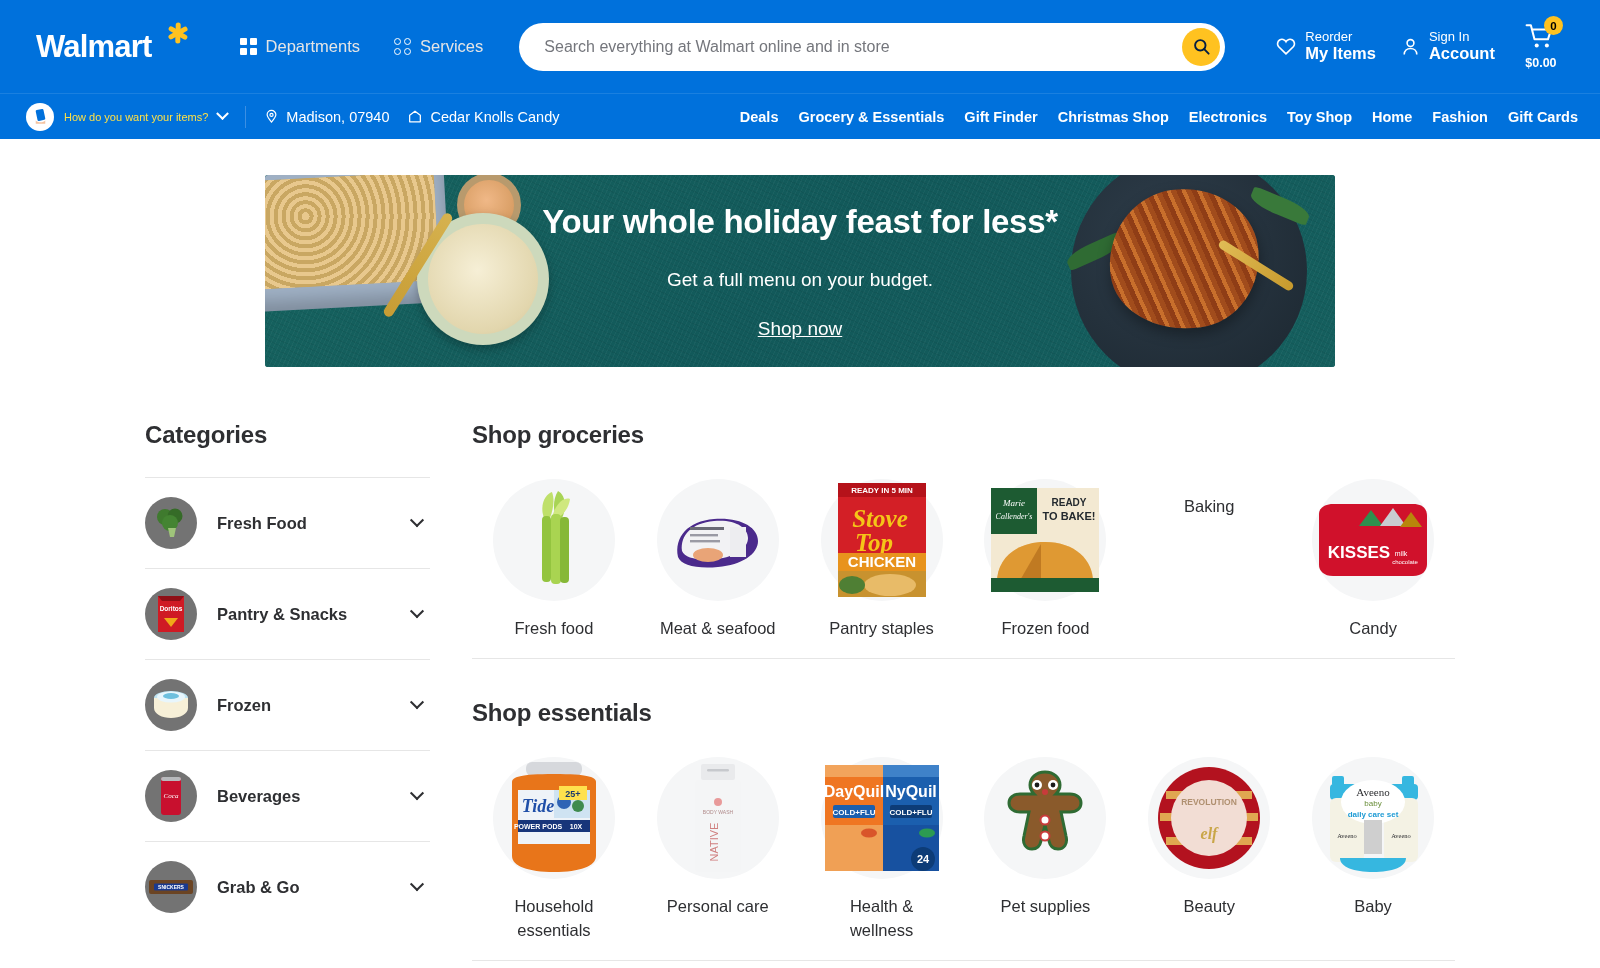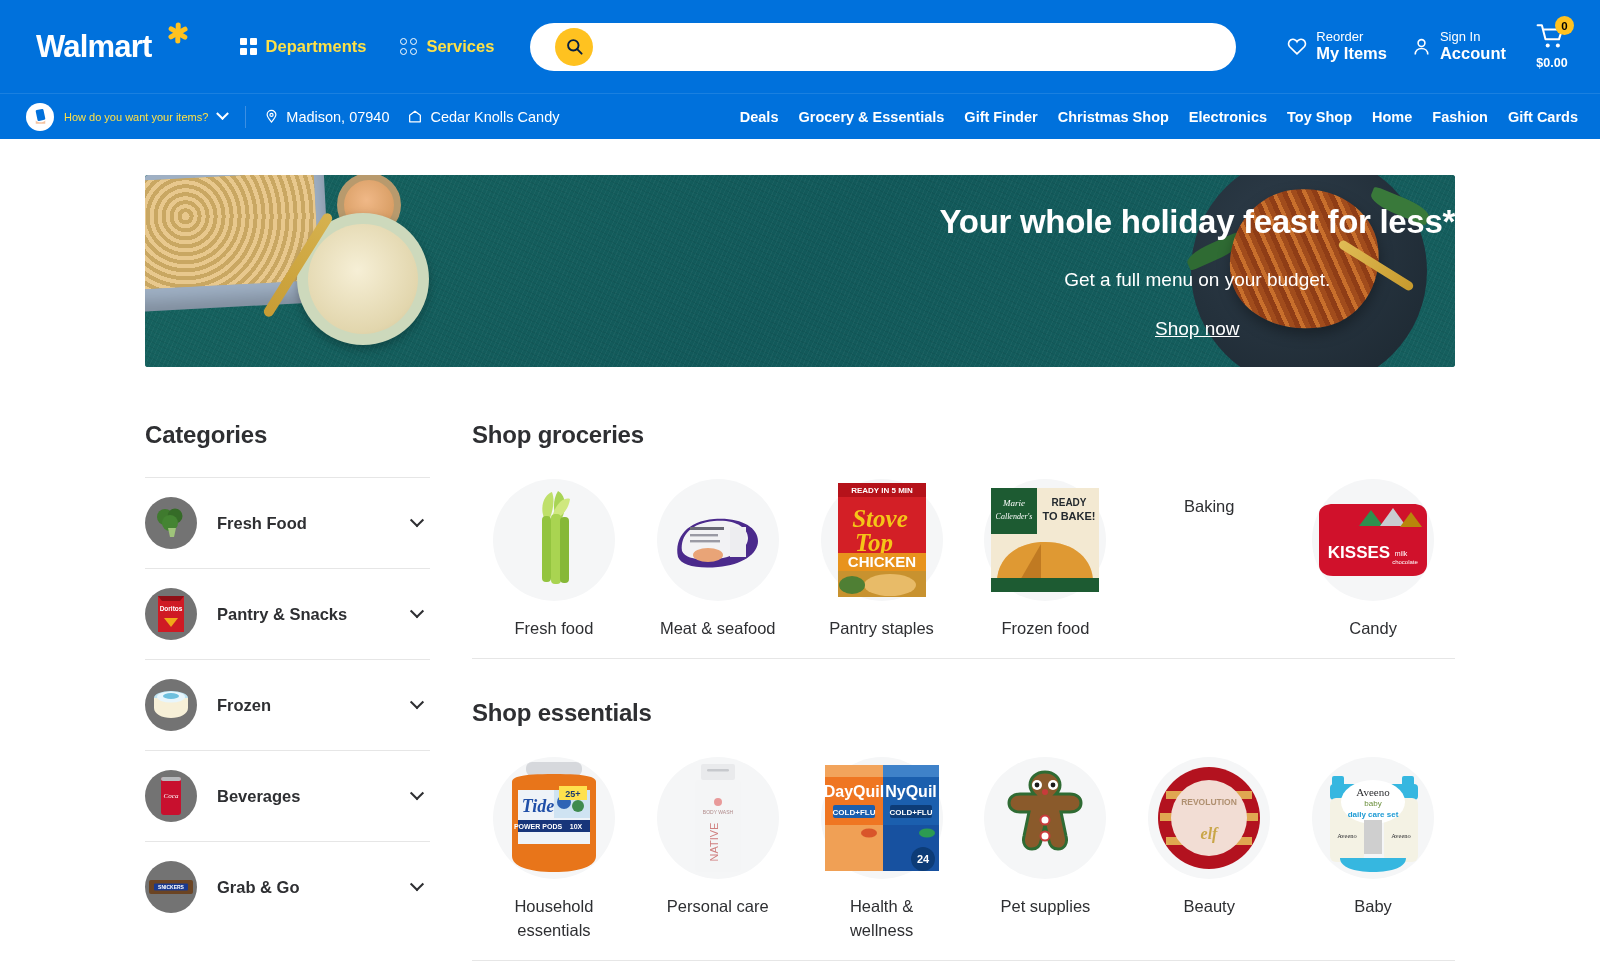--- a/index.html
+++ b/index.html
@@ -27,21 +27,21 @@
   }
   .spark i:nth-child(1){ transform: translate(-50%,-100%) rotate(0deg)   translateY(-3.5px); }
   .spark i:nth-child(2){ transform: translate(-50%,-100%) rotate(60deg)  translateY(-3.5px); }
   .spark i:nth-child(3){ transform: translate(-50%,-100%) rotate(120deg) translateY(-3.5px); }
   .spark i:nth-child(4){ transform: translate(-50%,-100%) rotate(180deg) translateY(-3.5px); }
   .spark i:nth-child(5){ transform: translate(-50%,-100%) rotate(240deg) translateY(-3.5px); }
   .spark i:nth-child(6){ transform: translate(-50%,-100%) rotate(300deg) translateY(-3.5px); }
 
   .hdr-link {
     display: flex; align-items: center; gap: 9px;
-    color: #fde047; font-size: 16.5px; font-weight: bold; cursor: pointer;
+    color: #e5e5e5; font-size: 16.5px; font-weight: normal; cursor: pointer;
   }
   .ml-dept { margin-left: 44px; }
   .ml-serv { margin-left: 34px; }
   .grid-sq, .grid-ci { width: 17px; height: 17px; display: grid;
     grid-template-columns: 1fr 1fr; grid-template-rows: 1fr 1fr; gap: 3px; }
   .grid-sq span { background: #fff; border-radius: 1px; }
   .grid-ci span { border: 1.8px solid #fff; border-radius: 50%; }
 
   .searchwrap {
     flex: 1; margin: 0 26px 0 36px; max-width: 706px;
@@ -90,23 +90,23 @@
     font-size: 14.5px; cursor: pointer; }
   .store { display: flex; align-items: center; gap: 7px; color: #fff;
     font-size: 14.5px; cursor: pointer; margin-left: 18px; }
   .navlinks { display: flex; align-items: flex-end; margin-left: auto; gap: 20px; }
   .navlinks a { color: #fff; font-size: 14.5px; font-weight: bold;
     text-decoration: none; cursor: pointer; white-space: nowrap; }
 
   
   .page { width: 1600px; }
   .hero {
-    margin: 36px auto 0; width: 1310px; height: 192px;
+    margin: 36px auto 0; width: 1070px; height: 192px;
     background: #14605f; border-radius: 3px; position: relative; overflow: hidden;
-    display: flex; align-items: center; justify-content: flex-end;
+    display: flex; align-items: center; justify-content: center;
   }
   .hero-texture {
     position: absolute; inset: 0;
     background:
       repeating-linear-gradient(115deg, rgba(255,255,255,.035) 0 1px, transparent 1px 4px),
       repeating-linear-gradient(25deg, rgba(0,0,0,.05) 0 1px, transparent 1px 5px),
       linear-gradient(135deg,#16635f 0%, #12595a 50%, #155f5e 100%);
   }
   .hero-center { position: relative; text-align: center; color: #fff; z-index: 3; }
   .hero-h1 { font-size: 33px; font-weight: bold; letter-spacing: -0.3px; }
@@ -231,20 +231,21 @@
     <span class="grid-ci">
       <span></span>
         <span></span>
         <span></span>
         <span></span>
     </span>
     <span>Services</span>
   </div>
 
   <div class="searchwrap">
+    <input type="text" placeholder="Search everything at Walmart online and in store" style="">
     <button class="searchbtn">
       <svg width="19" height="19" viewBox="0 0 24 24" fill="none" stroke="#041e42" stroke-width="2.4">
         <circle cx="10.5" cy="10.5" r="6.6"></circle>
           <line x1="15.4" y1="15.4" x2="21" y2="21" stroke-linecap="round"></line>
       </svg>
     </button>
   </div>
 
   <div class="util">
     <svg width="22" height="22" viewBox="0 0 24 24" fill="none" stroke="#fff" stroke-width="1.8">

